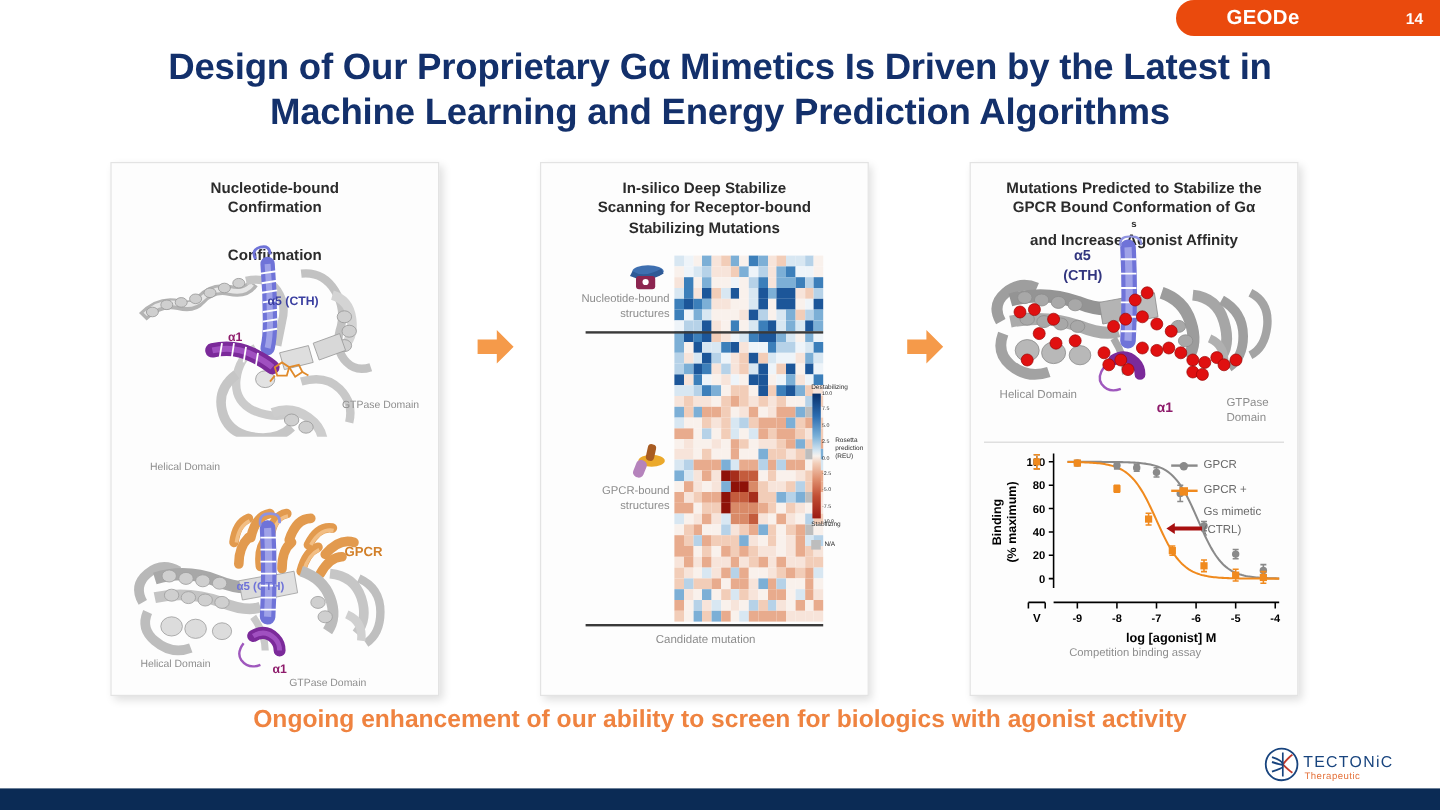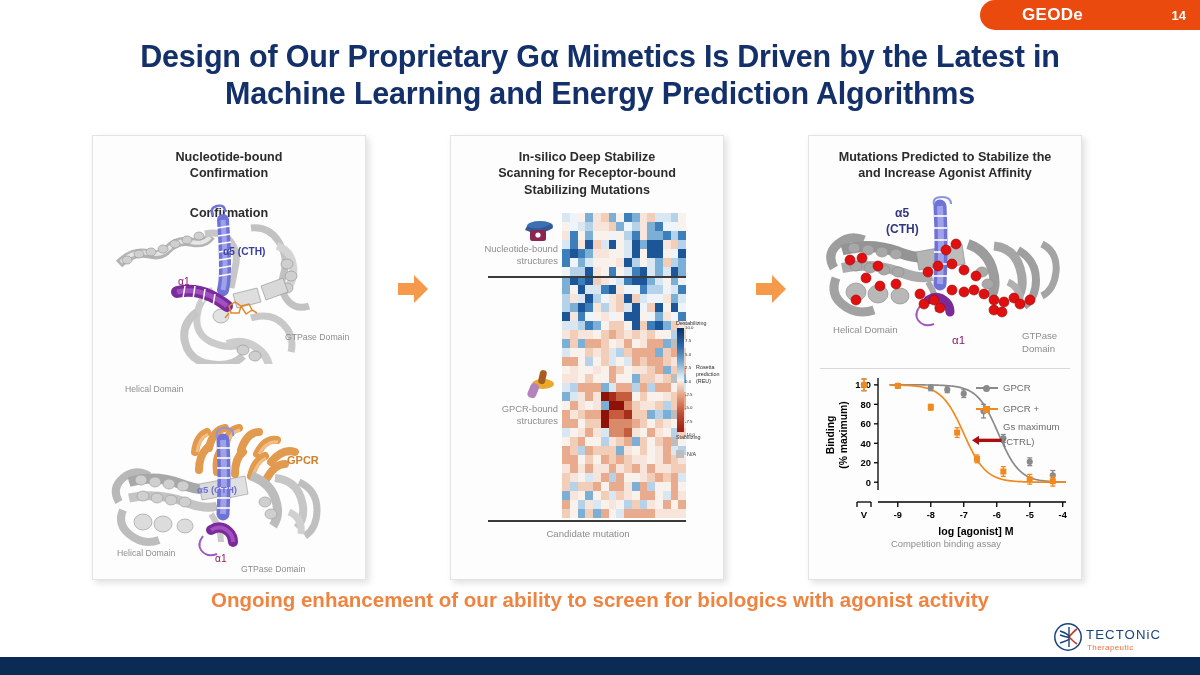--- a/index.html
+++ b/index.html
@@ -50,21 +50,21 @@
   
   .flow-arrow{position:absolute;width:34px;height:34px;}
   #arrow-1{left:396px;top:272px;}
   #arrow-2{left:754px;top:272px;}
 
   
   .protein{position:absolute;}
   .lbl{position:absolute;white-space:nowrap;}
   .lbl-grey{color:#8d8d8d;font-size:8.7px;}
   .lbl-blue{color:#3a3ea0;font-size:10.2px;font-weight:bold;}
-  .lbl-purple{color:#8e1b6b;font-size:10.2px;font-weight:normal;}
+  .lbl-purple{color:#8e1b6b;font-size:10.2px;font-weight:bold;margin-left:12px;}
   .lbl-orange{color:#D2802A;font-size:11px;font-weight:bold;}
 
   
   #heatmap-wrap{position:absolute;left:562px;top:213px;width:124px;height:305px;}
   #heatmap{width:124px;height:305px;display:grid;grid-template-columns:repeat(16,1fr);
            grid-template-rows:repeat(34,1fr);}
   #heatmap i{display:block;}
   .hm-divider{position:absolute;left:488px;width:198px;height:1.6px;background:#3a3a3a;}
   #divider-top{top:276px;}
   #divider-bottom{top:520px;}
@@ -886,20 +886,24 @@
   </div>
 </div>
 
 <svg class="flow-arrow" id="arrow-2" viewBox="0 0 34 34">
   <path d="M2,11 L18,11 L18,3 L32,17 L18,31 L18,23 L2,23 Z" fill="#F59A4A"></path>
 </svg>
 
 <div class="panel" id="panel-3">
   <div class="panel-title">
     <span>Mutations Predicted to Stabilize the</span>
+    <span>
+        <span>GPCR Bound Conformation of Gα</span>
+        <span class="sub">s</span>
+      </span>
     <span>and Increase Agonist Affinity</span>
   </div>
 </div>
 
 <svg style="position:absolute;left:816px;top:196px;" width="258" height="168" viewBox="0 0 258 168">
   <g fill="#a8a8a8" stroke="#8e8e8e" stroke-width="0.7">
     <path d="M18,72 q-8,-14 4,-24 q12,-10 26,-4" fill="none" stroke="#9e9e9e" stroke-width="9"></path>
     <path d="M26,54 q28,-8 56,2 q20,8 34,4" fill="none" stroke="#949494" stroke-width="11"></path>
     <path d="M26,72 q30,-6 58,4 q20,8 32,4" fill="none" stroke="#ababab" stroke-width="10"></path>
     <ellipse cx="38" cy="52" rx="6" ry="5"></ellipse>
@@ -1104,21 +1108,21 @@
   </span>
   <span class="legend-text">GPCR</span>
 </div>
 <div class="legend-row" style="left:976px;top:403px;">
   <span class="legend-mark">
     <span class="ln" style="background:#F08A1E;"></span>
     <span class="pt" style="background:#F08A1E;"></span>
   </span>
   <span class="legend-text">GPCR +</span>
 </div>
-<div class="legend-text" style="position:absolute;left:1003px;top:421px;">Gs maximum</div>
+<div class="legend-text" style="position:absolute;left:1003px;top:421px;">Gs mimetic</div>
 <div class="legend-text" style="position:absolute;left:1003px;top:436px;">(CTRL)</div>
 
 <div id="footer-tagline">Ongoing enhancement of our ability to screen for biologics with agonist activity</div>
 
 <svg id="logo" viewBox="0 0 130 34">
   <circle cx="16" cy="15" r="13.2" fill="none" stroke="#18447E" stroke-width="1.5"></circle>
   <path d="M8,9 q9,3 9,6 M8,13 q9,3 9,2 M8,21 q9,-3 9,-4" fill="none" stroke="#18447E" stroke-width="1.6"></path>
   <path d="M17,15 q5,-6 8,-8 M17,15 q5,5 8,7" fill="none" stroke="#C0392B" stroke-width="1.6"></path>
   <path d="M17,5 L17,25" stroke="#18447E" stroke-width="1.4"></path>
   <text x="34" y="17" font-family="Liberation Sans, sans-serif" font-size="13.2" letter-spacing="1.1" fill="#18447E">TECTONiC</text>

